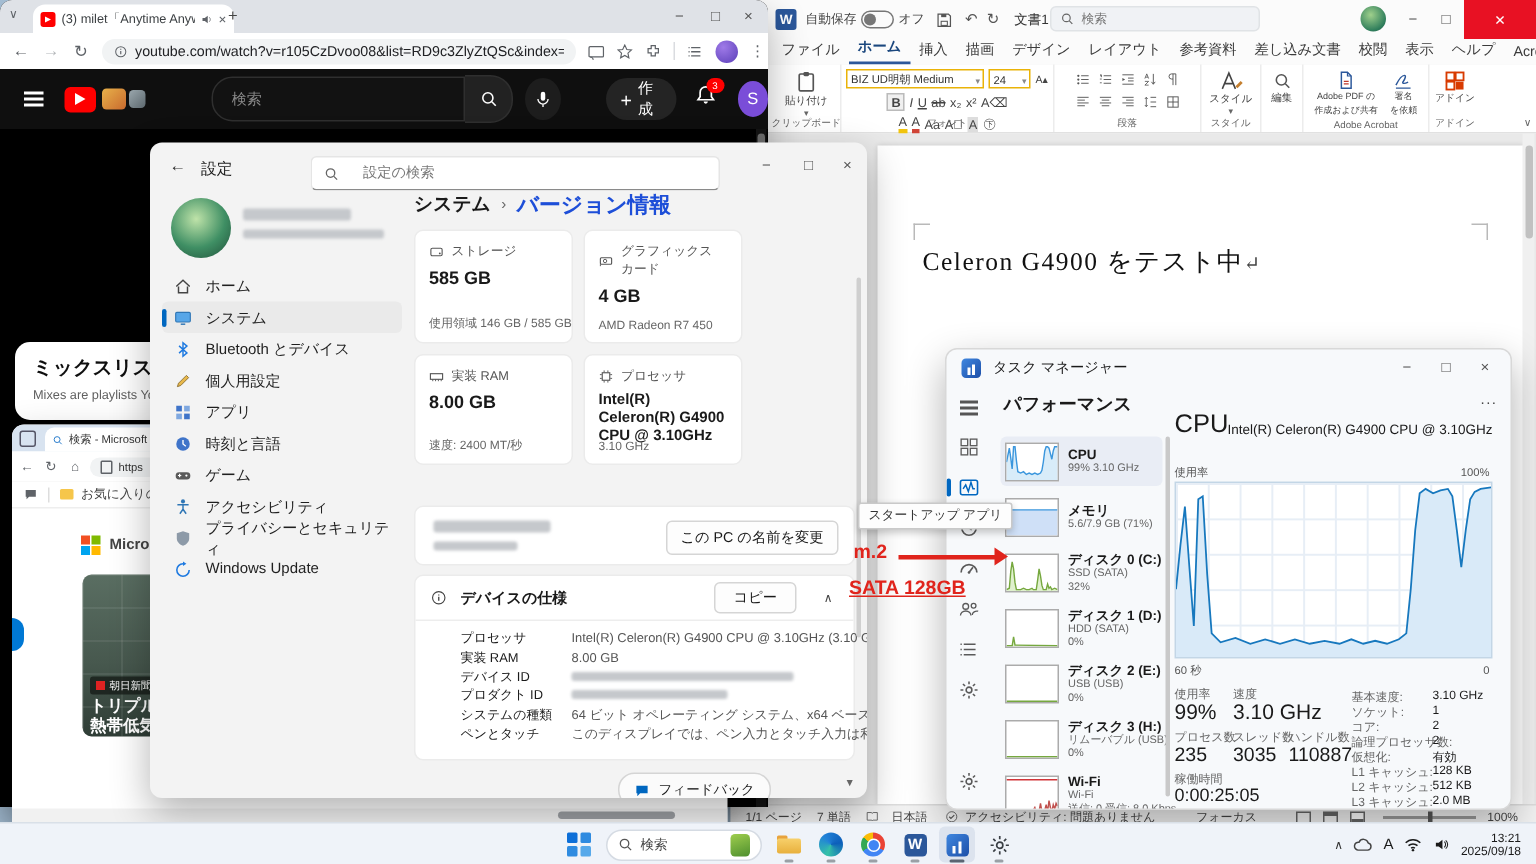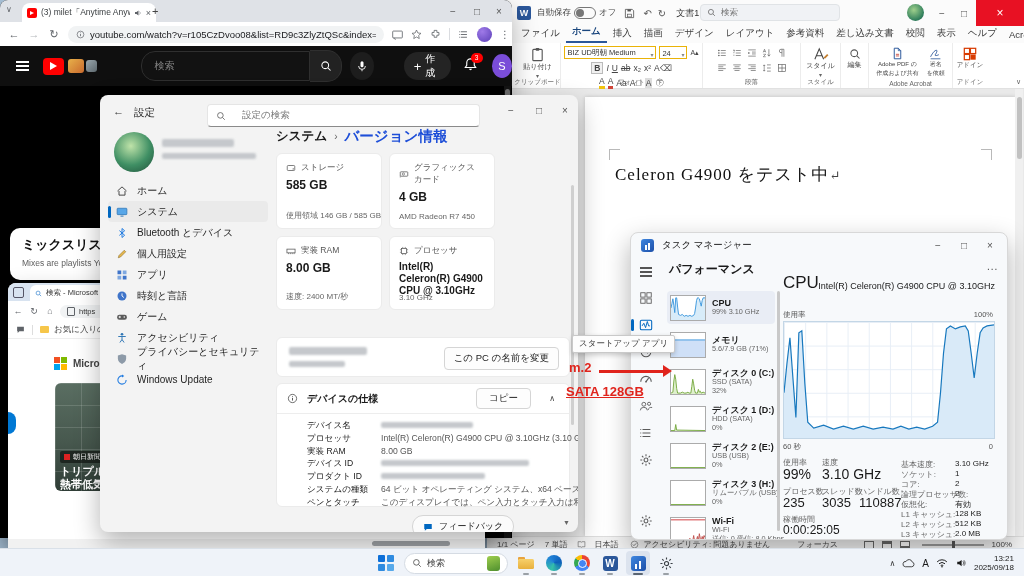--- a/index.html
+++ b/index.html
@@ -762,24 +762,20 @@
               <circle cx="8" cy="8" r="6" fill="none" stroke="#444" stroke-width="1.1"></circle>
               <path d="M8 7v4M8 4.8v1" stroke="#444" stroke-width="1.3"></path>
             </svg>
           </span>
         <span style="font-size:10px;font-weight:600;color:#1a1a1a;margin-left:9px;">デバイスの仕様</span>
         <span class="sbtn" style="position:absolute;right:38px;height:19px;padding:0 12px;">コピー</span>
         <span style="position:absolute;right:14px;font-size:8px;color:#444;">∧</span>
       </div>
       <div style="padding:5px 0 0 30px;">
         <div class="specrow">
-            <span class="k">デバイス名</span>
-            <span class="v"><span class="blurbar" style="width:92px;height:6px;"></span></span>
-          </div>
-        <div class="specrow">
             <span class="k">プロセッサ</span>
             <span class="v">Intel(R) Celeron(R) G4900 CPU @ 3.10GHz (3.10 GHz)</span>
           </div>
         <div class="specrow">
             <span class="k">実装 RAM</span>
             <span class="v">8.00 GB</span>
           </div>
         <div class="specrow">
             <span class="k">デバイス ID</span>
             <span class="v"><span class="blurbar" style="width:148px;height:6px;"></span></span>

